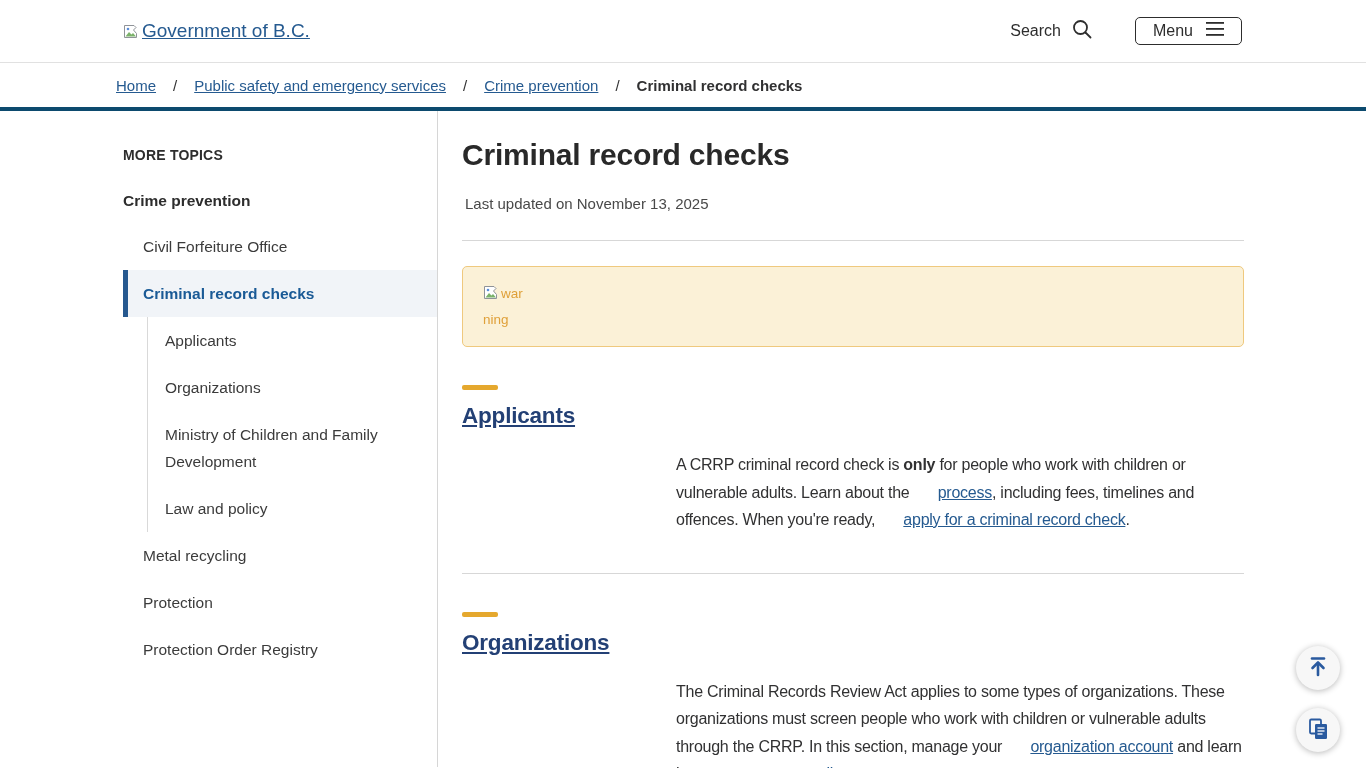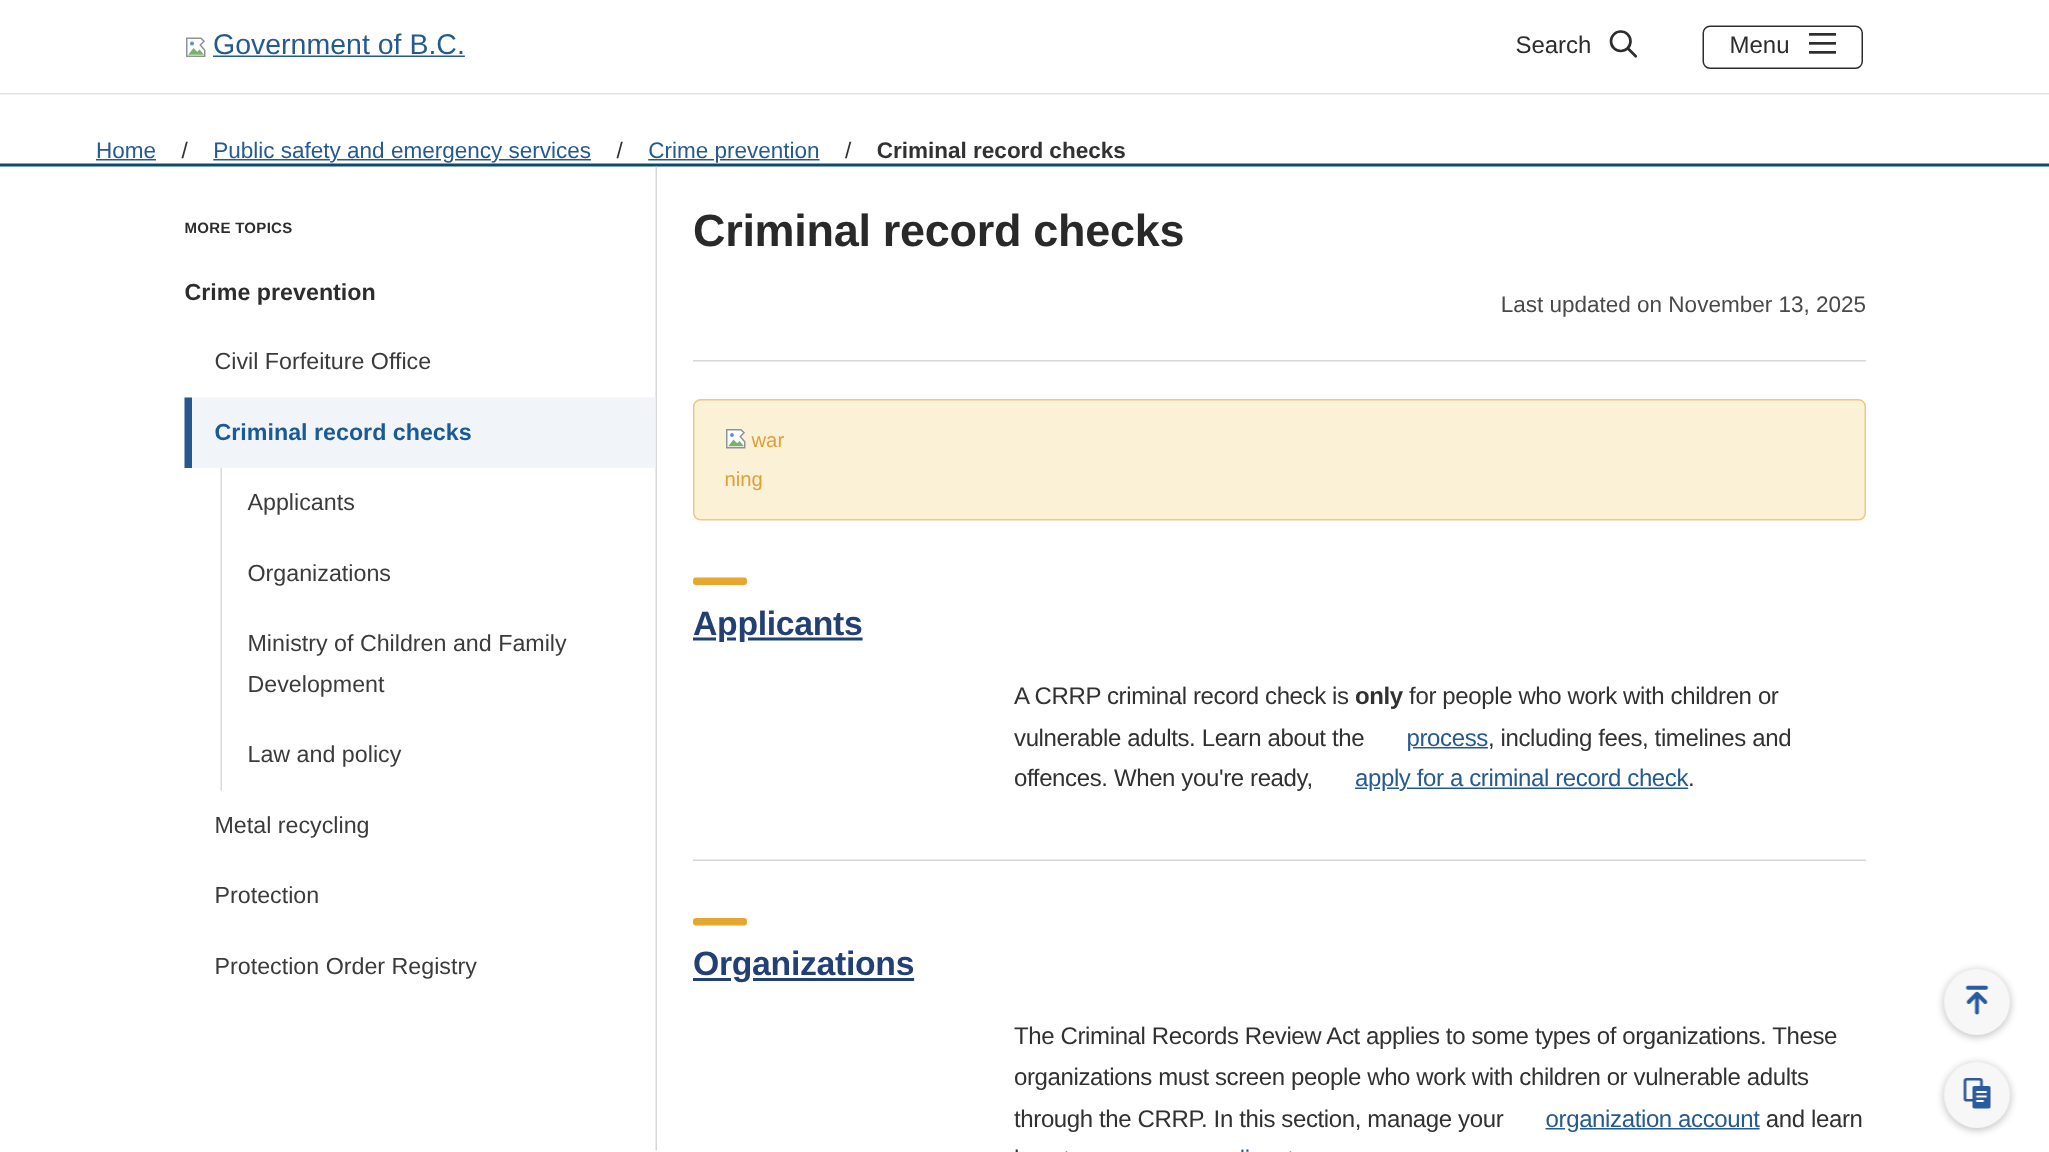--- a/index.html
+++ b/index.html
@@ -27,56 +27,56 @@
     font-size: 16px; color: #2D2D2D; display: flex; align-items: center; gap: 10px;
   }
   .menu-btn {
     background: #fff; border: 1px solid #2D2D2D; border-radius: 5px;
     padding: 4px 17px; font-family: inherit; font-size: 16px; color: #2D2D2D;
     display: flex; align-items: center; gap: 13px;
   }
 
   
   .breadcrumb {
-    height: 48px; display: flex; align-items: flex-end; gap: 17px;
-    padding-left: 64px; border-bottom: 2px solid #0c4a6e; font-size: 15px;
+    height: 48px; display: flex; align-items: center; gap: 17px;
+    padding-left: 116px; border-bottom: 4px solid #0c4a6e; font-size: 15px;
   }
   .breadcrumb a { color: #255A90; text-decoration: underline; }
   .crumb-sep { color: #313132; }
   .crumb-current { font-weight: 700; color: #313132; }
 
   
   .page-body { display: flex; height: 656px; }
 
   
   .sidebar {
     width: 438px; min-width: 438px; border-right: 1px solid #d6d6d6;
     padding: 36px 0 0 123px; font-size: 15.5px;
   }
-  .more-topics { font-weight: 700; font-size: 10px; color: #2D2D2D; letter-spacing: 0.2px; margin-bottom: 29px; }
+  .more-topics { font-weight: 700; font-size: 14px; color: #2D2D2D; letter-spacing: 0.2px; margin-bottom: 29px; }
   .side-parent { display: block; font-weight: 700; color: #2D2D2D; text-decoration: none; margin-bottom: 13px; }
   .side-link {
     display: block; color: #3b3b3b; text-decoration: none;
     padding: 13px 10px 13px 20px; line-height: 21px;
   }
   .side-link.active {
     background: #F1F4F8; color: #1A5A96; font-weight: 700;
     border-left: 5px solid #26588F; padding-left: 15px;
   }
   .sub-group { margin-left: 24px; border-left: 1px solid #d9d9d9; }
   .sub-link {
     display: block; color: #3b3b3b; text-decoration: none;
     padding: 10px 36px 10px 17px; line-height: 27px;
   }
 
   
   .content { flex: 1; padding: 27px 0 0 24px; }
   .content-inner { width: 782px; }
   h1.page-title { margin: 0; font-size: 30px; color: #292929; letter-spacing: -0.2px; }
-  .last-updated { margin: 23px 0 0 3px; font-size: 15px; color: #494949; text-align: right; }
+  .last-updated { margin: 23px 0 0 3px; font-size: 15px; color: #494949; }
   .rule { border: none; border-top: 1px solid #d7d7d7; margin: 28px 0 0; }
 
   .alert {
     margin-top: 25px; background: #FBF1D7; border: 1px solid #EFC97E;
     border-radius: 5px; padding: 14px 20px 13px; display: flex; gap: 13px;
   }
   .alert-broken-img {
     flex: none; width: 42px; font-size: 13.5px; line-height: 26px;
     color: #DFA039; word-break: break-all;
   }

